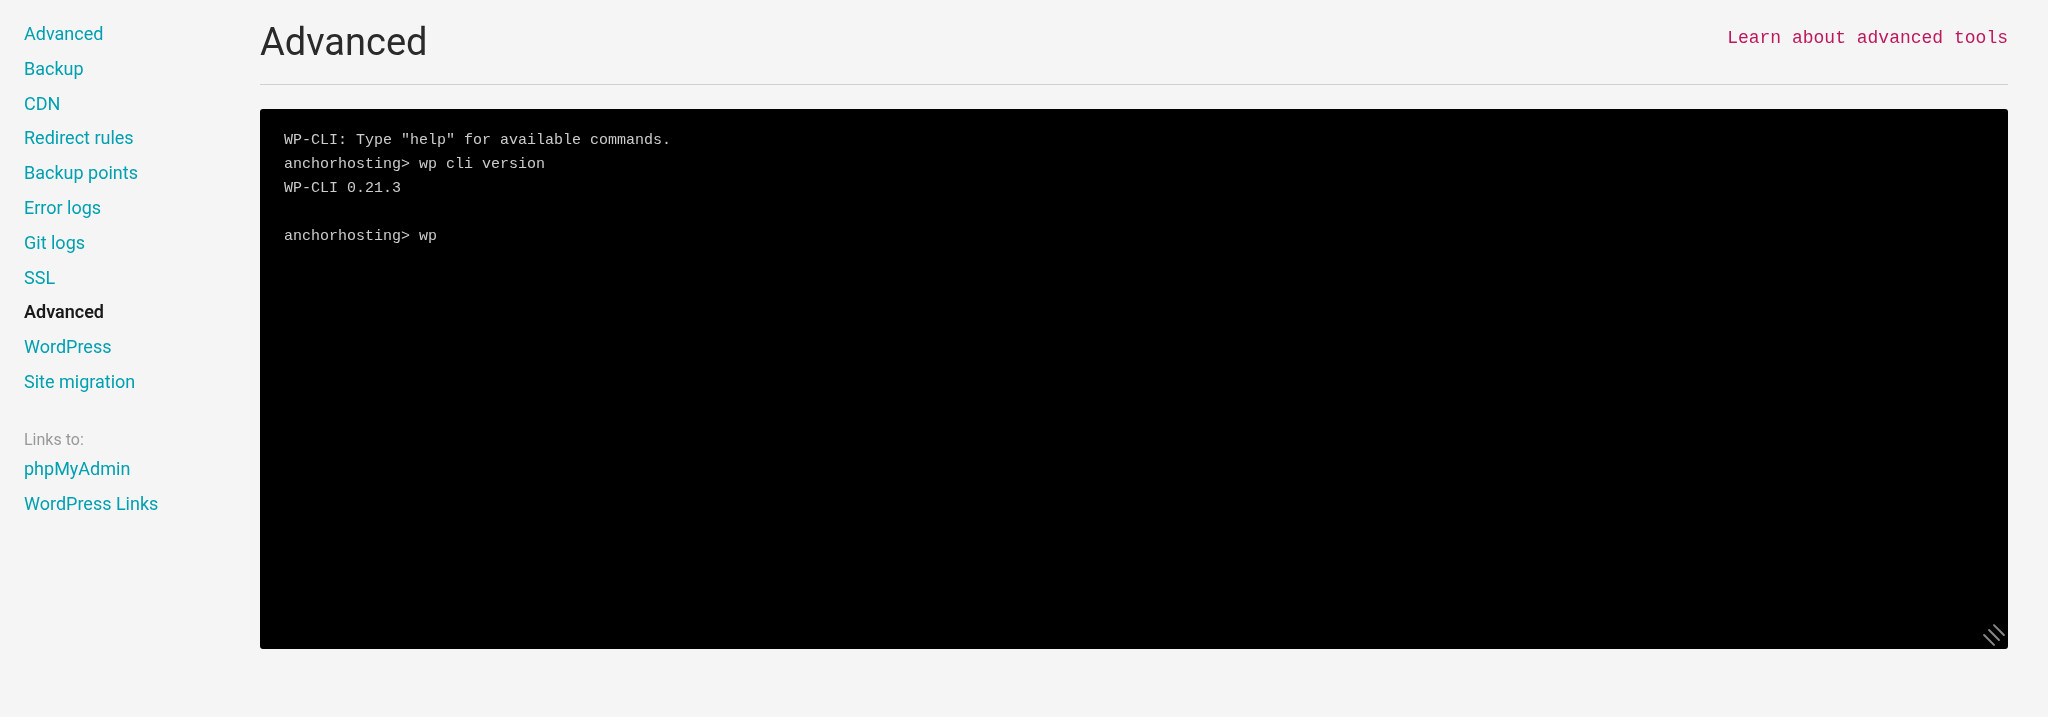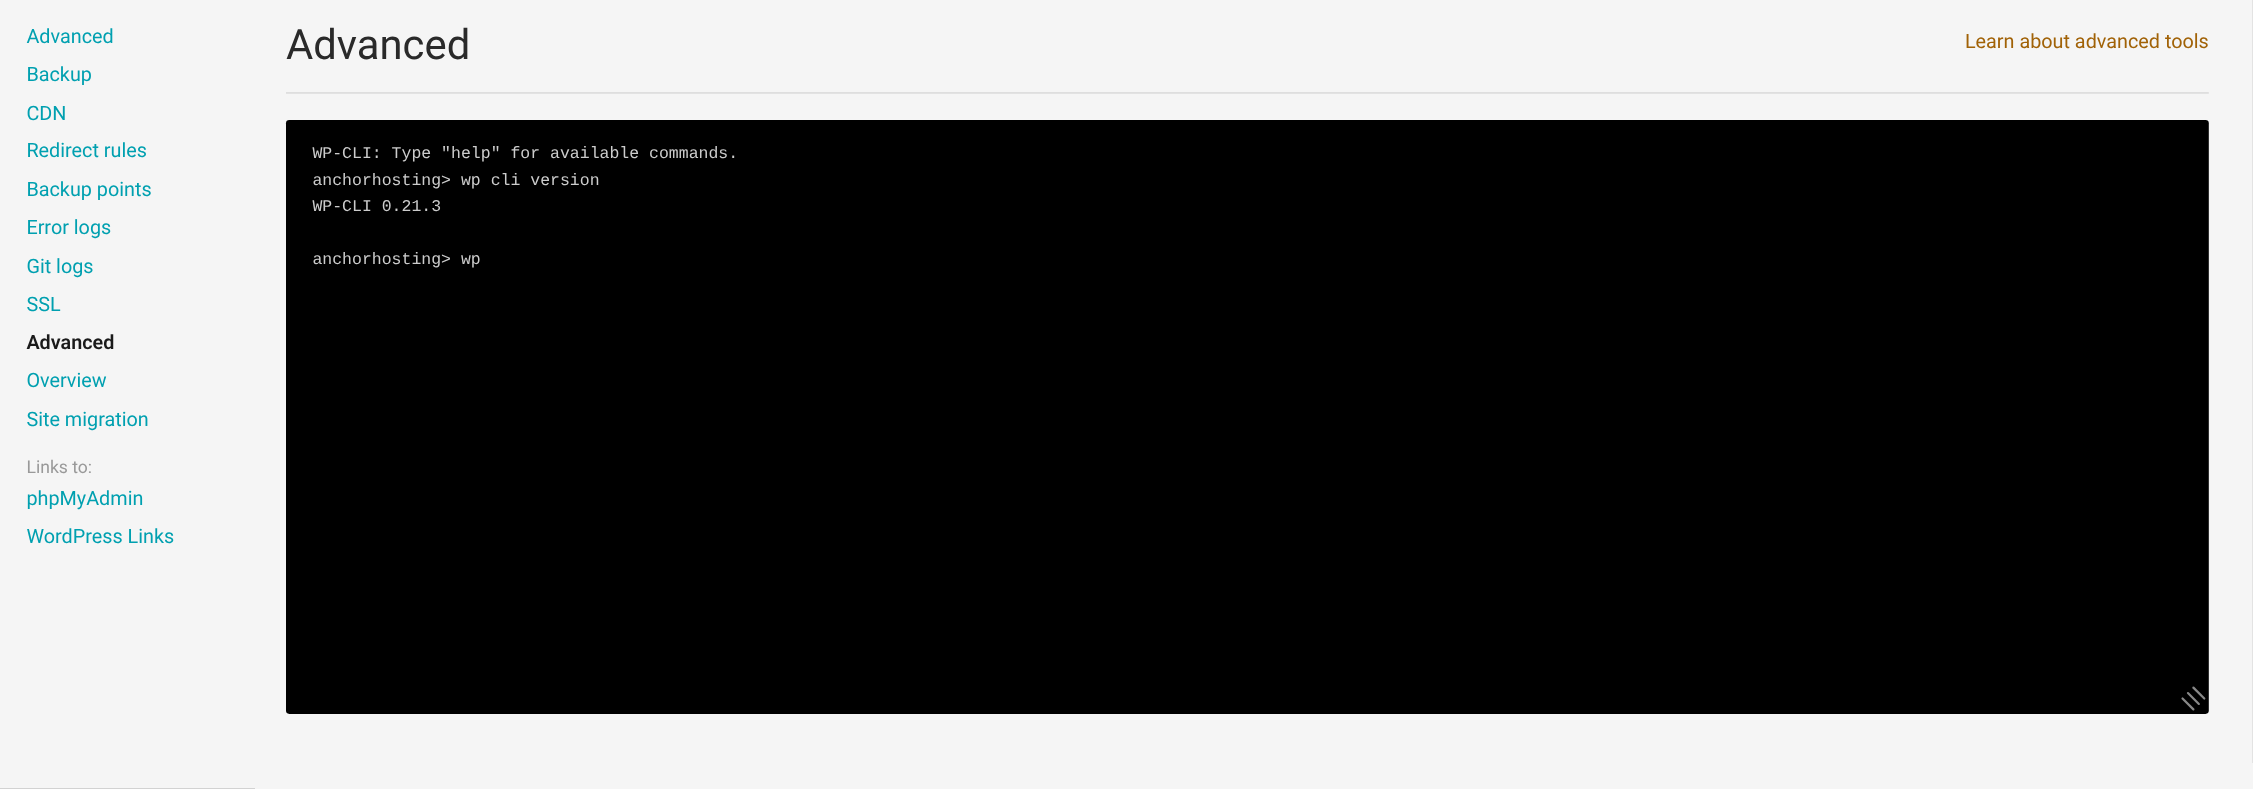--- a/index.html
+++ b/index.html
@@ -37,21 +37,21 @@
 
     .sidebar-item.active {
       color: #1a1a1a;
       font-weight: 600;
       cursor: default;
     }
 
     .sidebar-section-label {
       font-size: 16px;
       color: #999;
-      margin-top: 12px;
+      margin-top: 27px;
       display: block;
     }
 
     .main-content {
       flex: 1;
       padding: 20px 40px;
       background-color: #f5f5f5;
     }
 
     .page-header {
@@ -61,25 +61,26 @@
       margin-bottom: 20px;
     }
 
     .page-title {
       font-size: 38px;
       font-weight: 400;
       color: #2a2a2a;
     }
 
     .learn-link {
-      color: #a16207;
+      color: #be185d;
       font-size: 18px;
       text-decoration: none;
       cursor: pointer;
       margin-top: 8px;
+      font-family: Liberation Mono, monospace;
     }
 
     .divider {
       border: none;
       border-top: 1px solid #d0d0d0;
       margin-bottom: 24px;
     }
 
     .terminal-container {
       background-color: #000000;
@@ -125,21 +126,21 @@
 <nav class="sidebar">
   <a class="sidebar-item">Advanced</a>
   <a class="sidebar-item">Backup</a>
   <a class="sidebar-item">CDN</a>
   <a class="sidebar-item">Redirect rules</a>
   <a class="sidebar-item">Backup points</a>
   <a class="sidebar-item">Error logs</a>
   <a class="sidebar-item">Git logs</a>
   <a class="sidebar-item">SSL</a>
   <a class="sidebar-item active">Advanced</a>
-  <a class="sidebar-item">Overview</a>
+  <a class="sidebar-item">WordPress</a>
   <a class="sidebar-item">Site migration</a>
 
   <span class="sidebar-section-label">Links to:</span>
   <a class="sidebar-item">phpMyAdmin</a>
   <a class="sidebar-item">WordPress Links</a>
 </nav>
 
 <main class="main-content">
   <div class="page-header">
     <h1 class="page-title">Advanced</h1>

